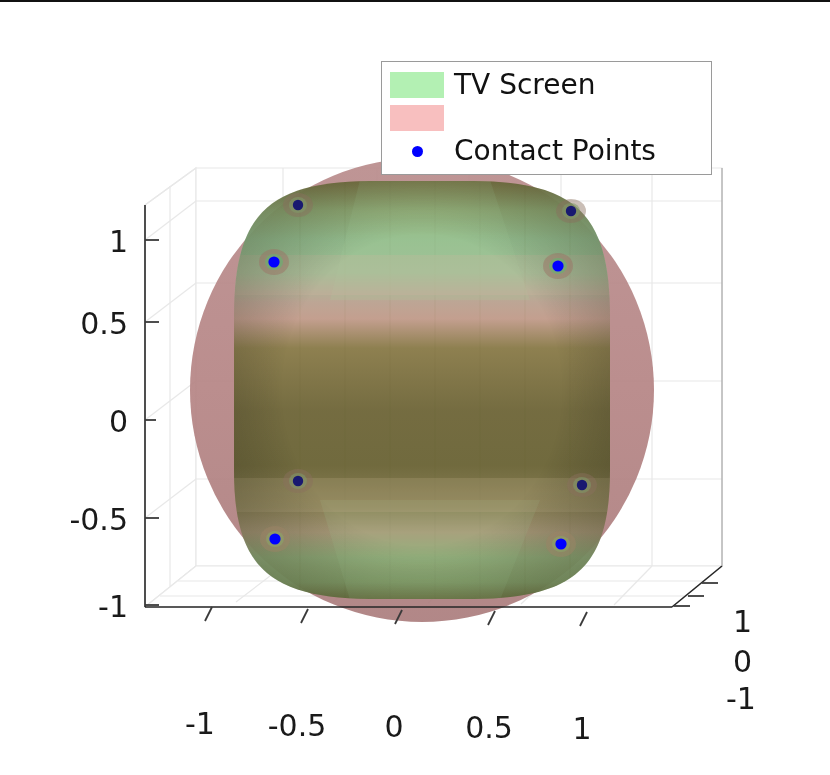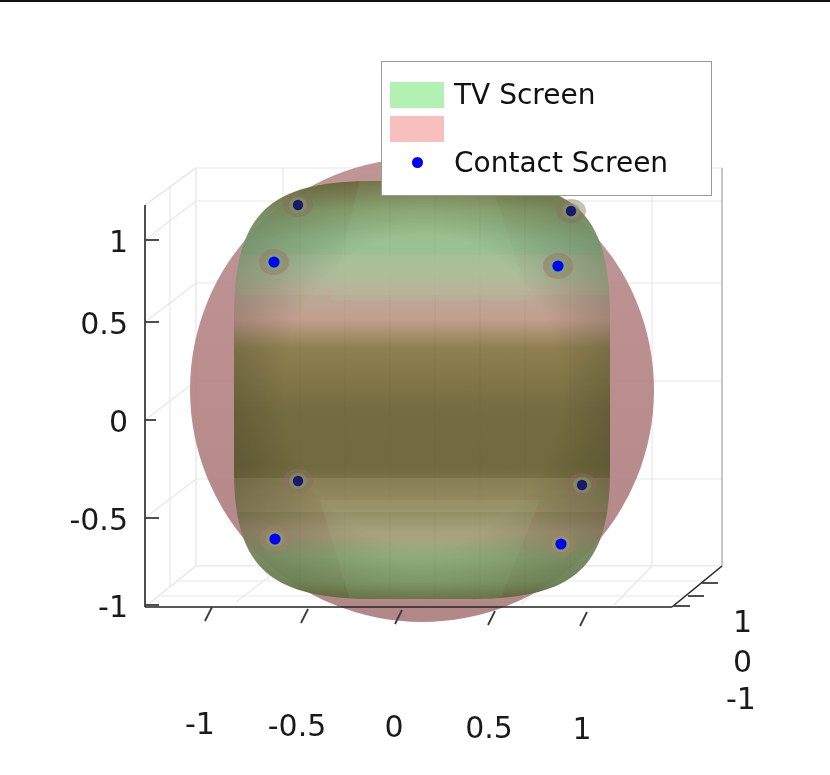--- a/index.html
+++ b/index.html
@@ -38,28 +38,28 @@
     height: 775px;
     display: block;
   }
 
   
   #legend {
     position: absolute;
     left: 381px;
     top: 61px;
     width: 331px;
-    height: 135px;
+    height: 114px;
     background: #ffffff;
     border: 1px solid #9a9a9a;
     box-sizing: border-box;
     padding: 6px 10px 6px 8px;
     display: flex;
     flex-direction: column;
-    justify-content: center;
+    justify-content: flex-end;
   }
   .legend-row {
     display: flex;
     align-items: center;
     height: 34px;
   }
   .legend-key {
     width: 54px;
     min-width: 54px;
     height: 26px;
@@ -328,18 +328,18 @@
     <div class="legend-row">
       <span class="legend-key">
         <span class="legend-patch" style="background:#f8bfbf;"></span>
       </span>
     </div>
 
     <div class="legend-row">
       <span class="legend-key">
         <span class="legend-dot" style="background:#0000ff;"></span>
       </span>
-      <span class="legend-label">Contact Screen</span>
+      <span class="legend-label">Contact Points</span>
     </div>
 
   </div>
 
 </div>
 
 </body></html>

